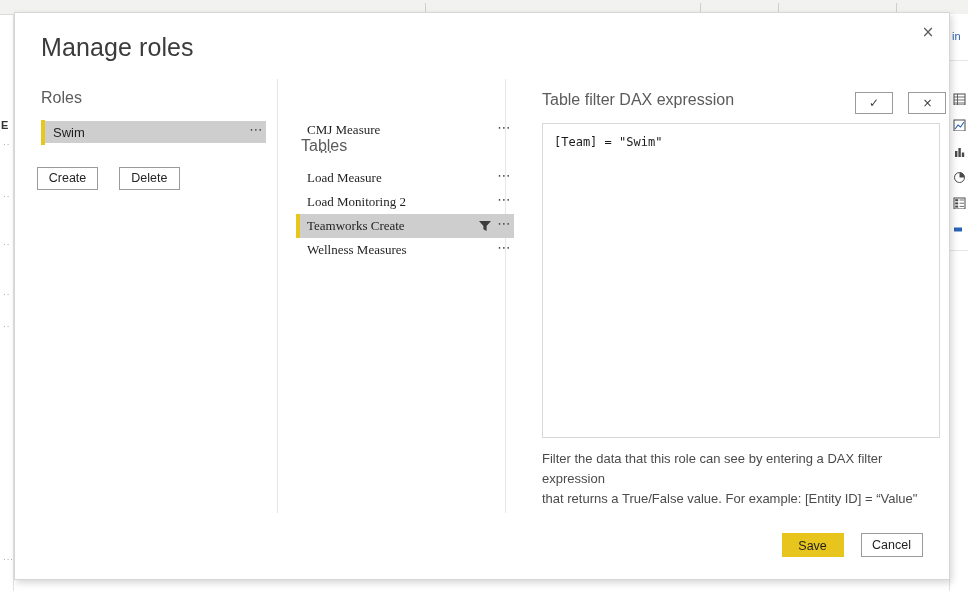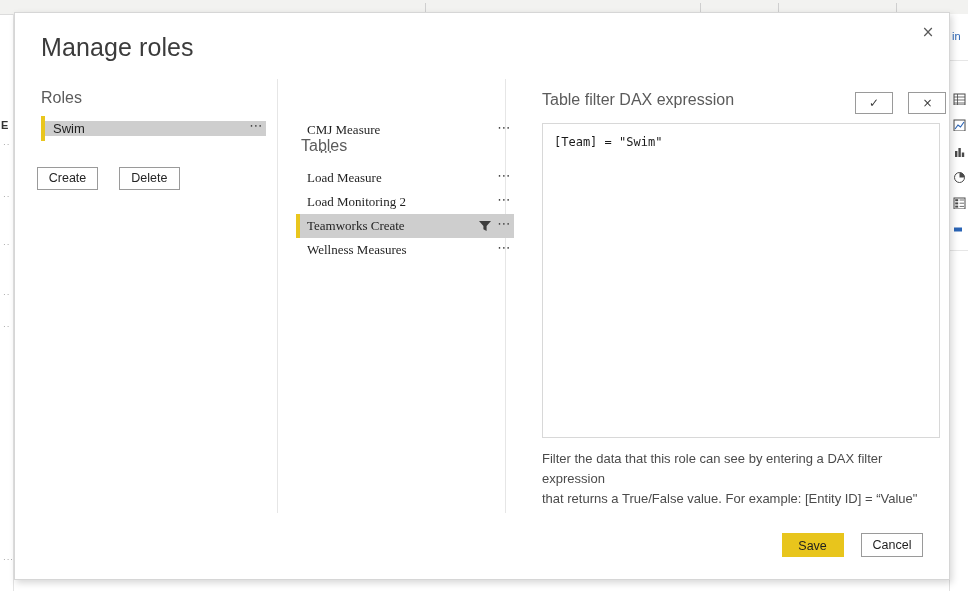--- a/index.html
+++ b/index.html
@@ -154,21 +154,21 @@
     position: absolute;
     top: 66px;
     width: 1px; height: 434px;
     background: #e6e6e6;
   }
   #roles-head { left: 26px; top: 76px; }
 
   .role-row {
     position: absolute;
     left: 26px; top: 108px;
-    width: 225px; height: 15px;
+    width: 225px; height: 22px;
     background: #cecece;
     display: flex;
     align-items: center;
     cursor: pointer;
     box-sizing: border-box;
   }
   .role-accent {
     width: 4px; height: 25px;
     background: #e9c61e;
     flex: 0 0 4px;
@@ -302,21 +302,21 @@
     box-sizing: border-box;
     cursor: pointer;
     padding: 0 10px;
     vertical-align: top;
     font-family: "Liberation Sans", sans-serif;
   }
   .cancel-btn {
     display: inline-block;
     min-width: 62px; height: 24px;
     line-height: 22px;
-    text-align: center;
+    text-align: left;
     font-size: 12.5px;
     color: #1f1f1f;
     background: #ffffff;
     border: 1px solid #9a9a9a;
     box-sizing: border-box;
     cursor: pointer;
     padding: 0 10px;
     margin-left: 13px;
     vertical-align: top;
     font-family: "Liberation Sans", sans-serif;

